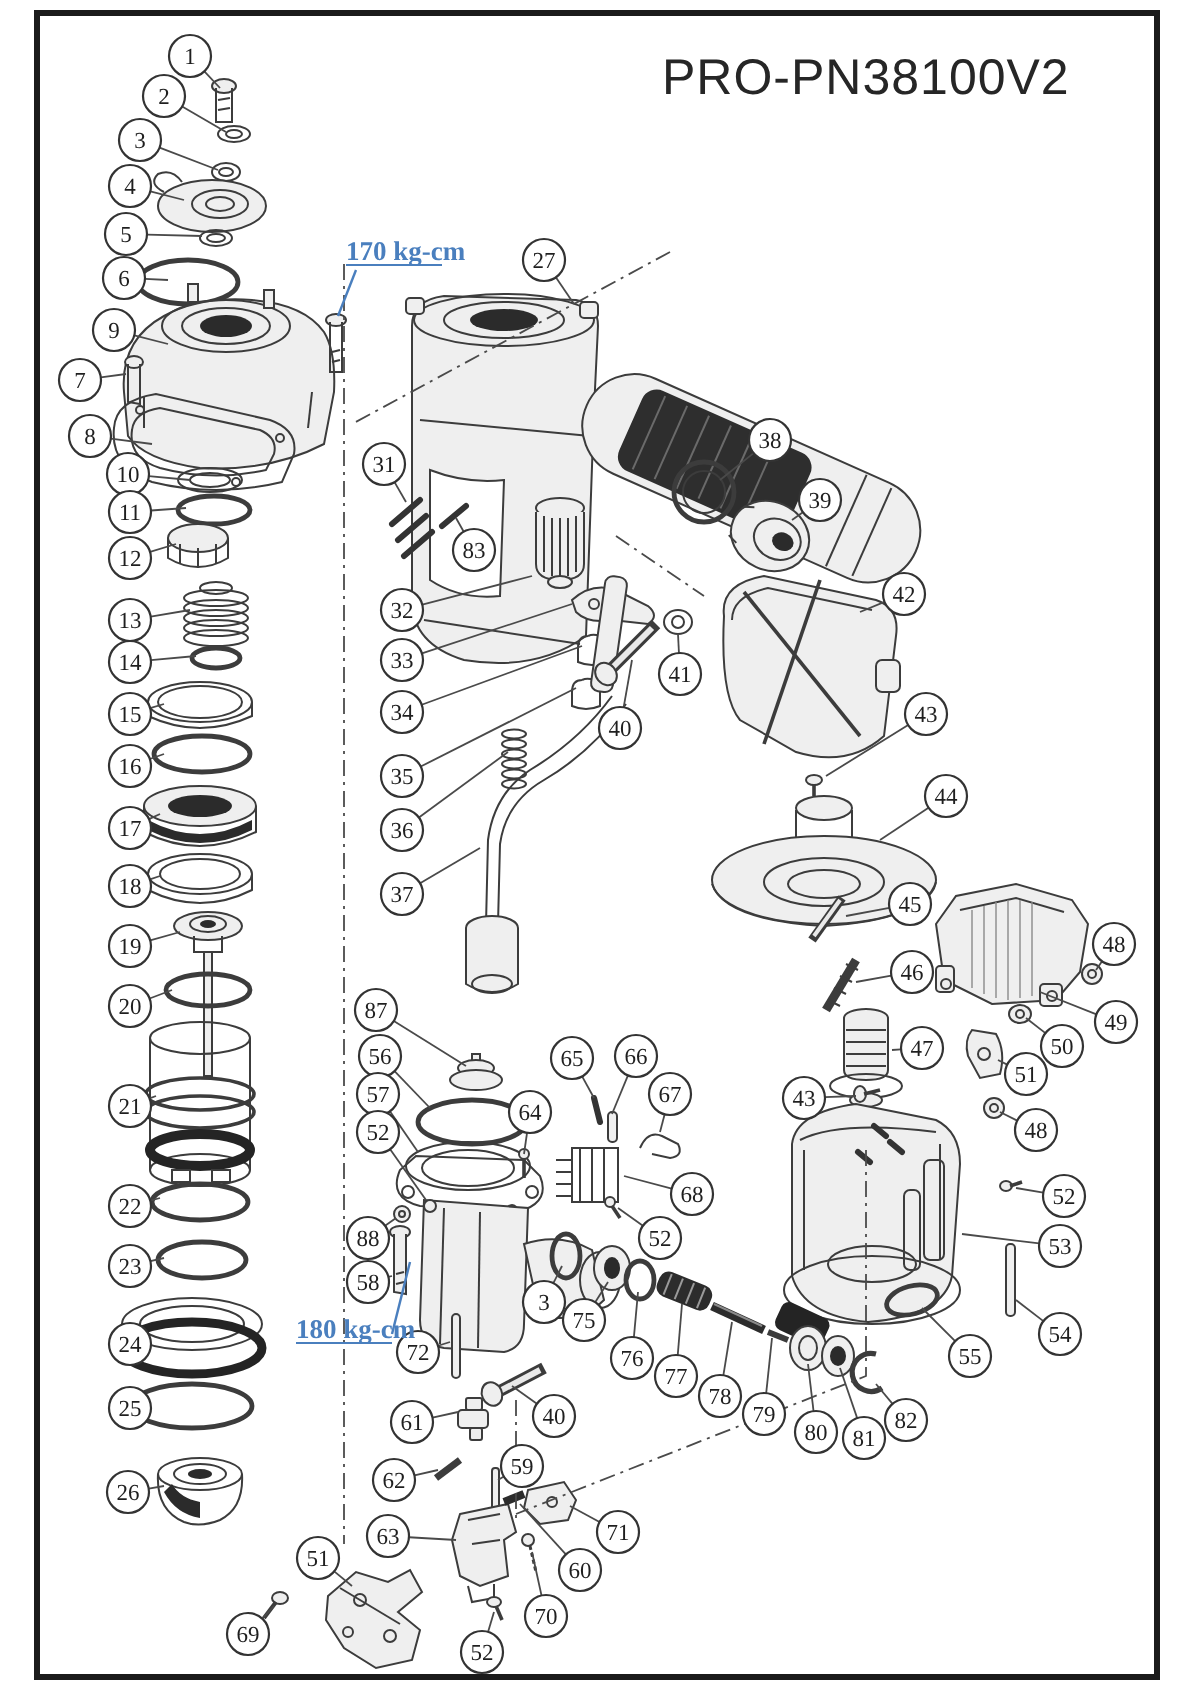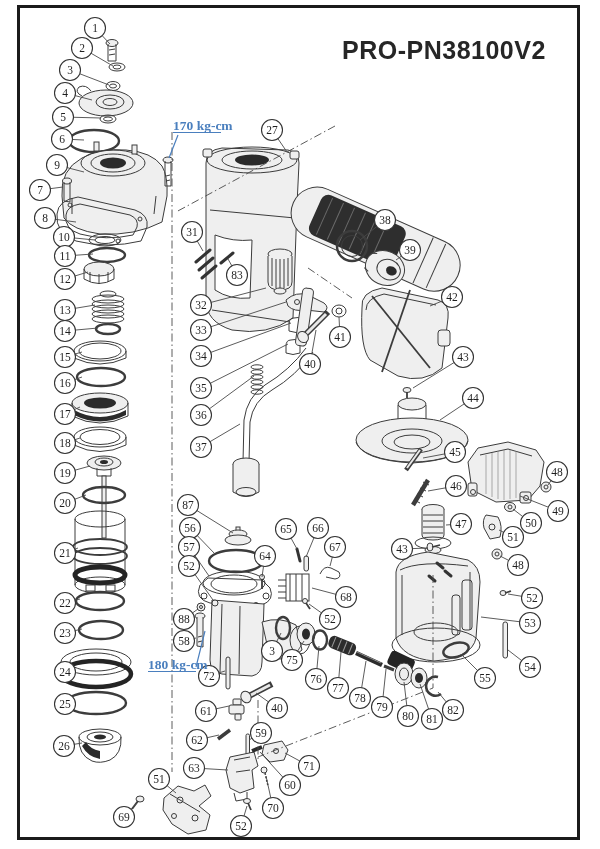--- a/index.html
+++ b/index.html
@@ -1,20 +1,20 @@
 <!DOCTYPE html>
 <html><head>
 <meta charset="utf-8">
 <style>
   html,body{margin:0;padding:0;background:#fff;}
   .page{position:relative;width:600px;height:849px;background:#fff;overflow:hidden;
         font-family:"Liberation Sans",sans-serif;}
   .frame{position:absolute;left:17px;top:5px;width:563px;height:835px;
          border:3px solid #1b1b1b;box-sizing:border-box;}
-  .title{position:absolute;left:330px;top:24px;margin:12px;font-size:25px;font-weight:bold;
+  .title{position:absolute;left:330px;top:24px;margin:1px;font-size:25px;font-weight:normal;
          letter-spacing:.5px;color:#262626;font-family:"Liberation Sans",sans-serif;}
   svg.diagram{position:absolute;left:0;top:0;width:600px;height:849px;}
   
   .ln{fill:none;stroke:#3c3c3c;stroke-width:1;}
   .ln2{fill:none;stroke:#3c3c3c;stroke-width:1.8;}
   .or{fill:none;stroke:#3c3c3c;stroke-width:2.4;}
   .gy{fill:#efefef;stroke:#3c3c3c;stroke-width:1;}
   .wt{fill:#ffffff;stroke:#3c3c3c;stroke-width:1;}
   .dk{fill:#2b2b2b;stroke:none;}
   .pin{stroke:#333;stroke-width:3;stroke-linecap:round;fill:none;}

